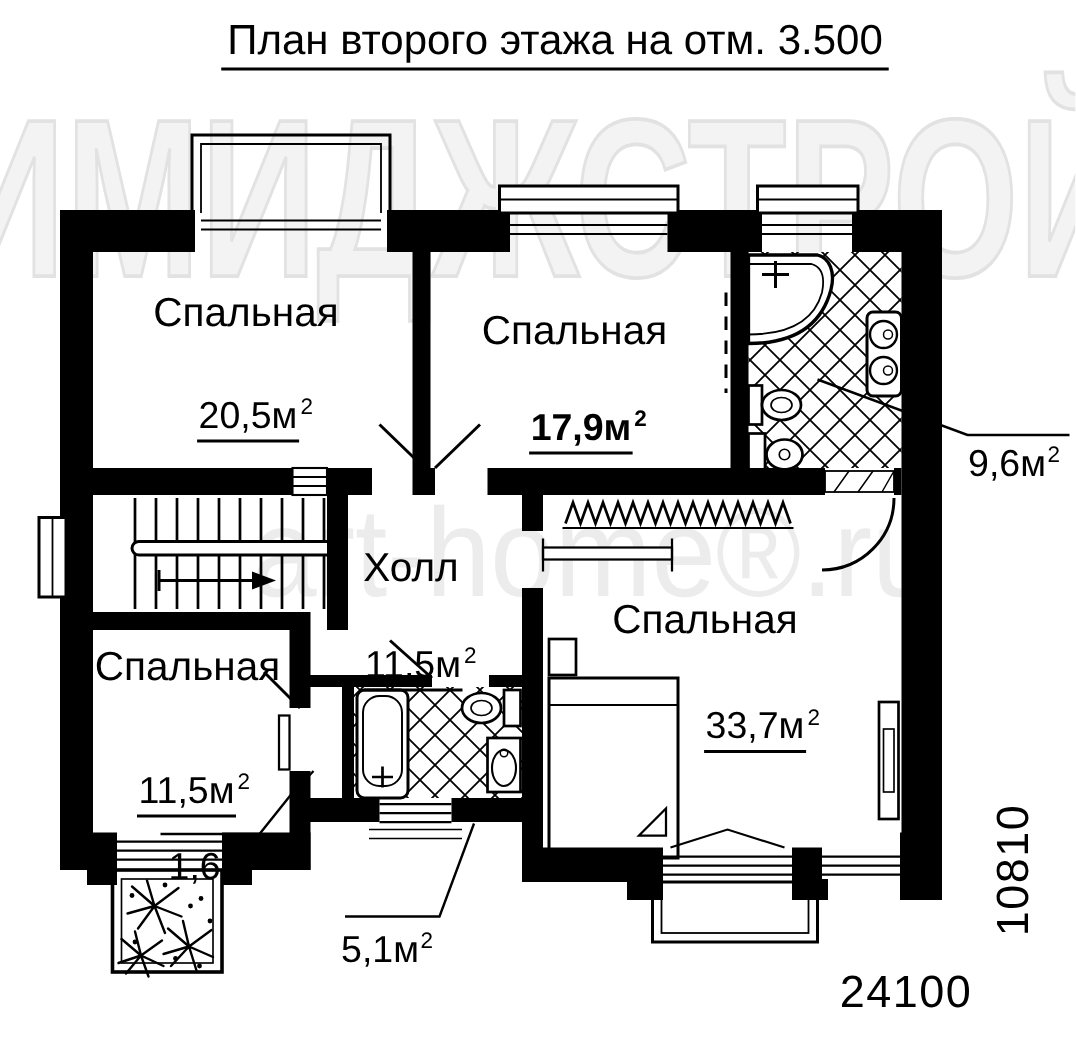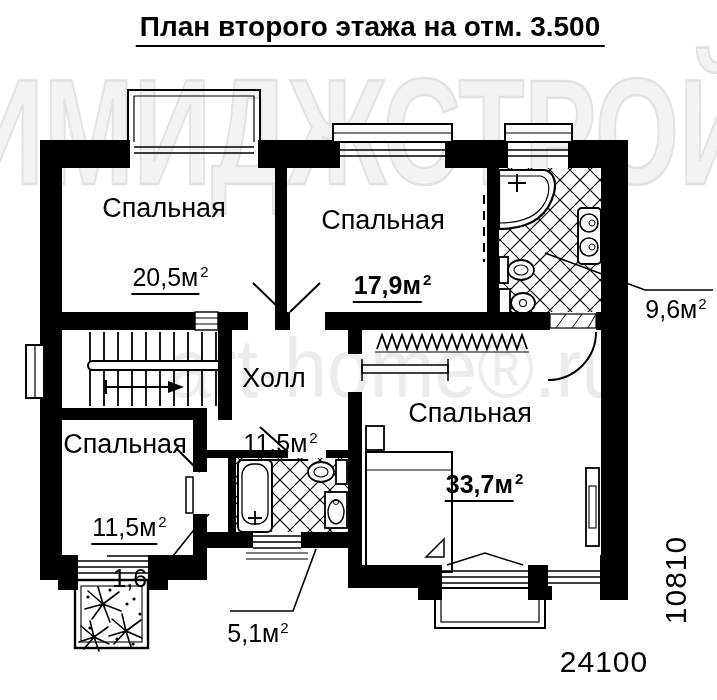--- a/index.html
+++ b/index.html
@@ -7,21 +7,21 @@
          font-family:"Liberation Sans",sans-serif;color:#000;}
   .wm1{position:absolute;left:-34px;top:46px;z-index:1;font-size:150px;font-weight:700;
        color:#f3f3f3;-webkit-text-stroke:2.5px #e2e2e2;white-space:nowrap;
        transform:scaleX(.72);transform-origin:0 0;}
   .wm2{position:absolute;left:168px;top:320px;z-index:1;font-size:84px;color:#ececec;
        white-space:nowrap;transform:scaleX(.92);transform-origin:0 0;}
   svg.plan{position:absolute;left:0;top:0;z-index:2;}
   .lbl{position:absolute;z-index:3;transform:translateX(-50%);white-space:nowrap;
        text-align:center;line-height:1.05;}
   .title{top:12px;left:370px;font-size:28px;}
-  .title .tline{display:inline-block;border-bottom:2.5px solid #000;padding:0 4px 4px 4px;font-weight:bold;}
+  .title .tline{display:inline-block;border-bottom:2.5px solid #000;padding:0 4px 4px 4px;}
   .room-name{font-size:27px;}
   .room-area{font-size:25px;margin-top:38px;}
   .area-val{display:inline-block;border-bottom:2.5px solid #000;padding:0 1px 2px 1px;}
   .area-plain{display:inline-block;}
   sup.s2{font-size:15px;margin-left:1px;}
   .dim{font-size:30px;letter-spacing:1px;}
   .dim-h{top:646px;left:604px;}
   .dim-v{top:580px;left:676px;transform:translate(-50%,-50%) rotate(-90deg);}
 </style>
 </head>
@@ -253,20 +253,20 @@
 
   <div class="lbl room-area" style="left:143px;top:527px;">
     <span class="area-plain">1,6м</span><sup class="s2">2</sup>
   </div>
 
   <div class="lbl room-area" style="left:258px;top:582px;">
     <span class="area-plain">5,1м</span><sup class="s2">2</sup>
   </div>
 
   <div class="lbl room-name" style="left:470px;top:399px;">Спальная</div>
-  <div class="lbl room-area" style="left:484px;top:433px;font-weight:bold;">
+  <div class="lbl room-area" style="left:508px;top:433px;">
     <span class="area-val">33,7м</span><sup class="s2">2</sup>
   </div>
 
   <div class="lbl dim dim-h">24100</div>
   <div class="dim dim-v lbl" style="">10810</div>
 
 </div>
 
 </body></html>

